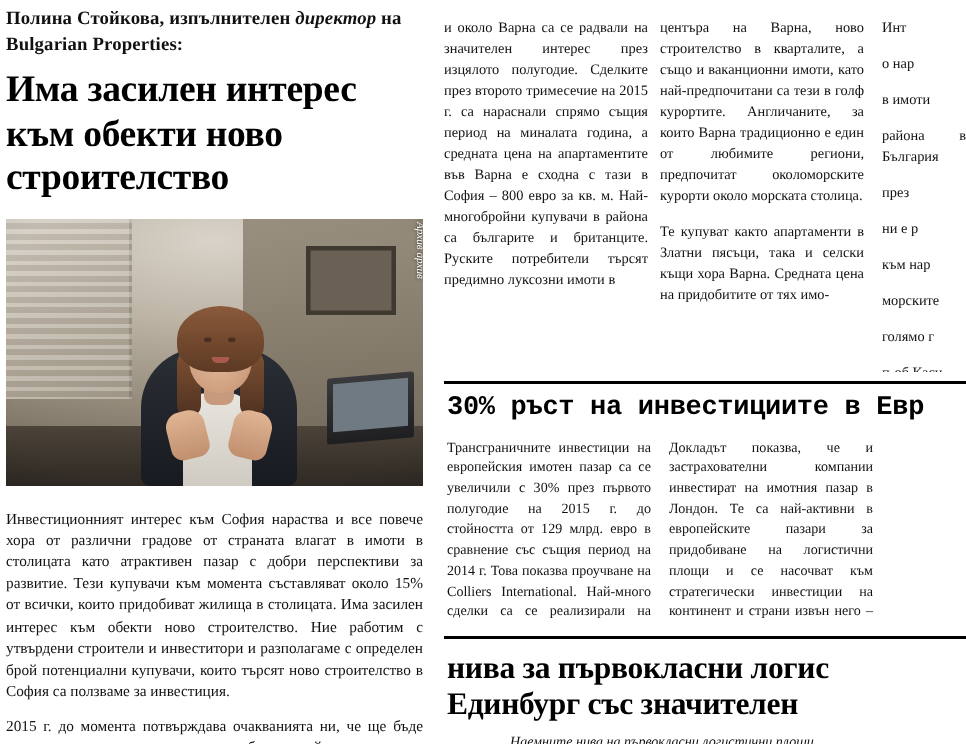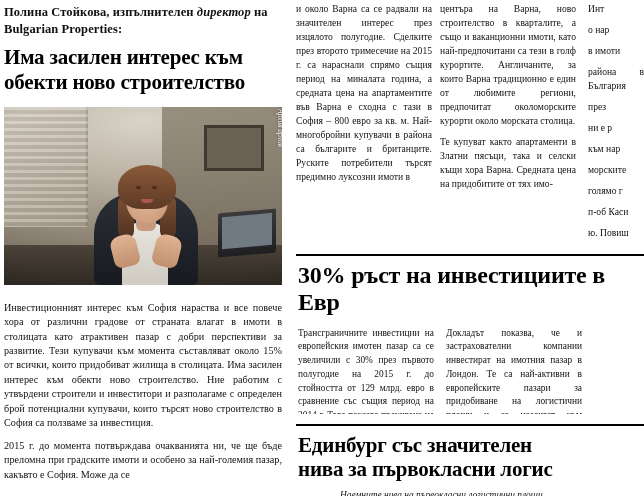--- a/index.html
+++ b/index.html
@@ -38,21 +38,21 @@
     line-height: 1.32;
     color: #111;
     padding: 4px 6px 0 4px;
     letter-spacing: 0.1px;
   }
   .kicker .ital {
     font-style: italic;
   }
   .headline {
     font-family: "Liberation Serif", serif;
-    font-size: 21px;
+    font-size: 25px;
     font-weight: bold;
     line-height: 1.18;
     color: #000;
     padding: 8px 6px 0 4px;
     letter-spacing: -0.2px;
   }
   .photo-wrap {
     position: relative;
     margin: 12px 4px 0 4px;
     width: 278px;
@@ -251,40 +251,40 @@
     overflow: hidden;
   }
   .colbody {
     font-family: "Liberation Serif", serif;
     font-size: 9.6px;
     line-height: 1.46;
     text-align: justify;
     color: #111;
     padding-top: 2px;
   }
-  .colbody p { margin: 0 0 7px 0; }
+  .colbody p { margin: 10px 0 7px 0; }
 
   
   .art2 {
     position: absolute;
     left: 296px;
     top: 254px;
     width: 348px;
     height: 160px;
     overflow: hidden;
   }
   .rule-top {
     position: absolute;
     left: 0; top: 0;
     width: 348px; height: 2px;
     background: #000;
   }
   .art2-head {
-    font-family: Liberation Serif, serif;
-    font-size: 24px;
+    font-family: Liberation Mono, monospace;
+    font-size: 18px;
     font-weight: bold;
     line-height: 1.14;
     color: #000;
     padding: 8px 0 0 2px;
     letter-spacing: -0.2px;
   }
   .art2-cols {
     display: flex;
     gap: 12px;
     padding: 10px 0 0 2px;
@@ -413,19 +413,19 @@
       </div>
       <div class="art2-col">
         <p>Докладът показва, че и застрахователни компании инвестират на имотния пазар в Лондон. Те са най-активни в европейските пазари за придобиване на логистични площи и се насочват към стратегически инвестиции на континент и страни извън него – до 16 доходността от имоти в Лондон са азиатски градове. Лондон остава най-</p>
       </div>
     </div>
   </div>
 
   <div class="art3">
     <div class="rule-top"></div>
     <div class="art3-head">
+      <div>нива за първокласни логис</div>
       <div>Единбург със значителен</div>
-      <div>нива за първокласни логис</div>
     </div>
     <div class="art3-sub">Наемните нива на първокласни логистични площи</div>
   </div>
 
 </div>
 
 </body></html>

